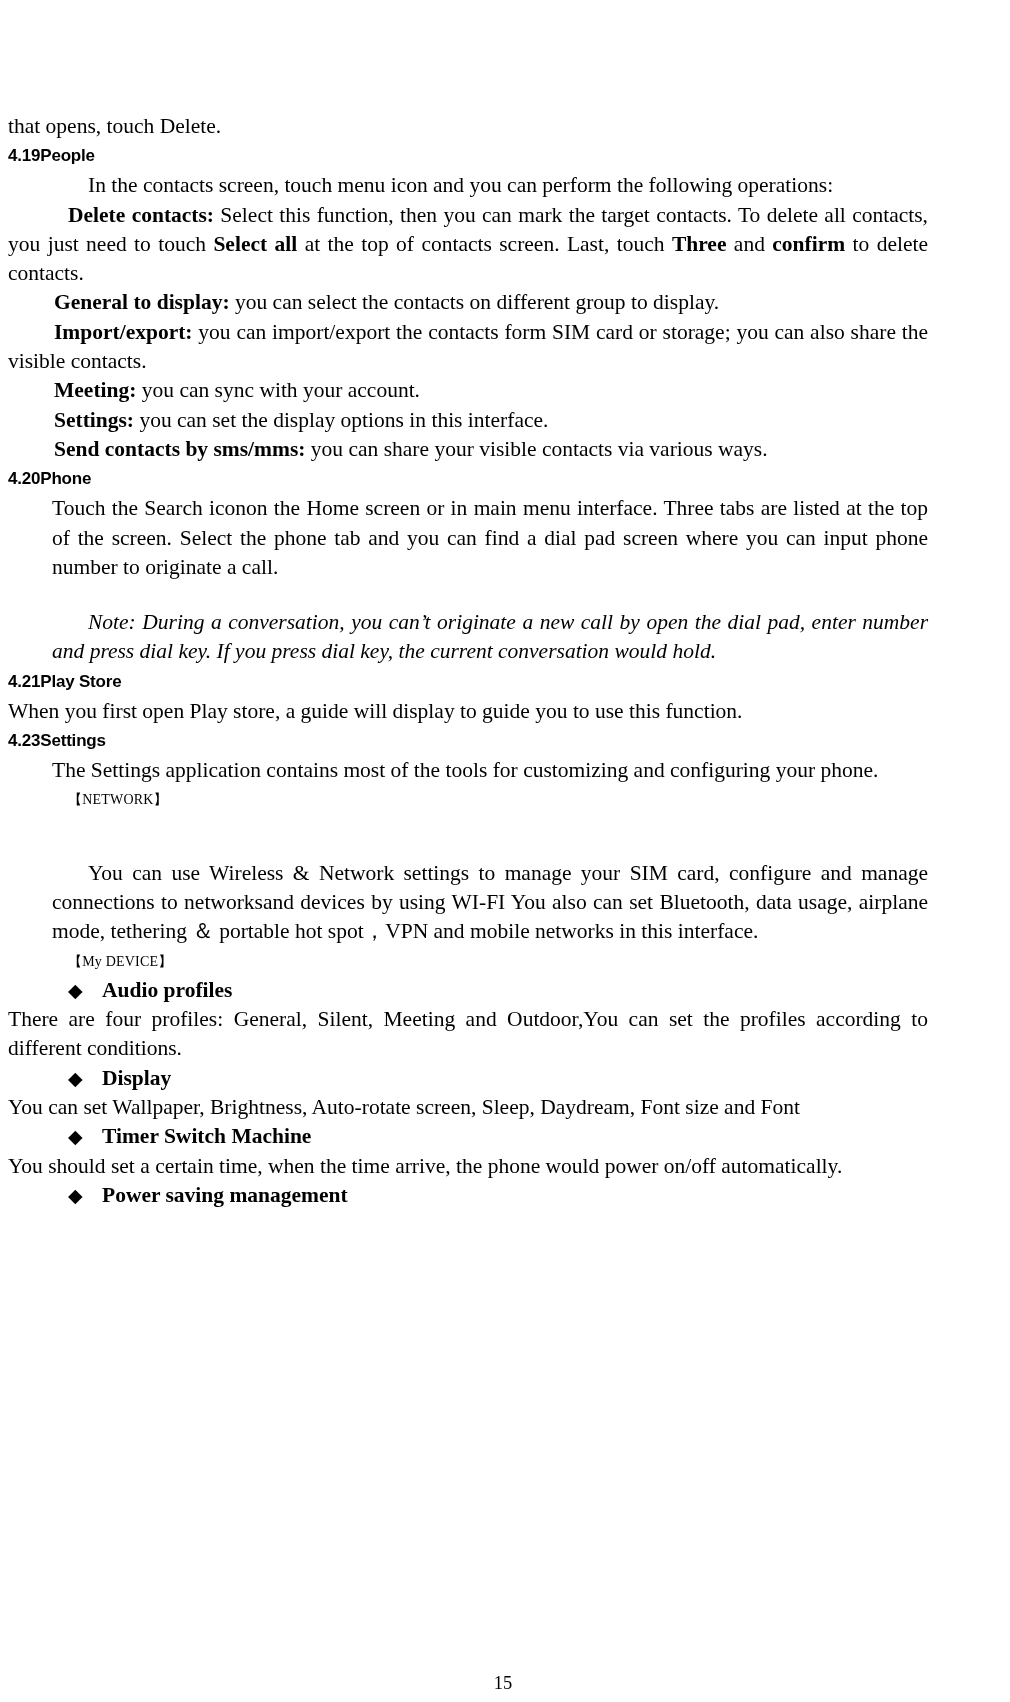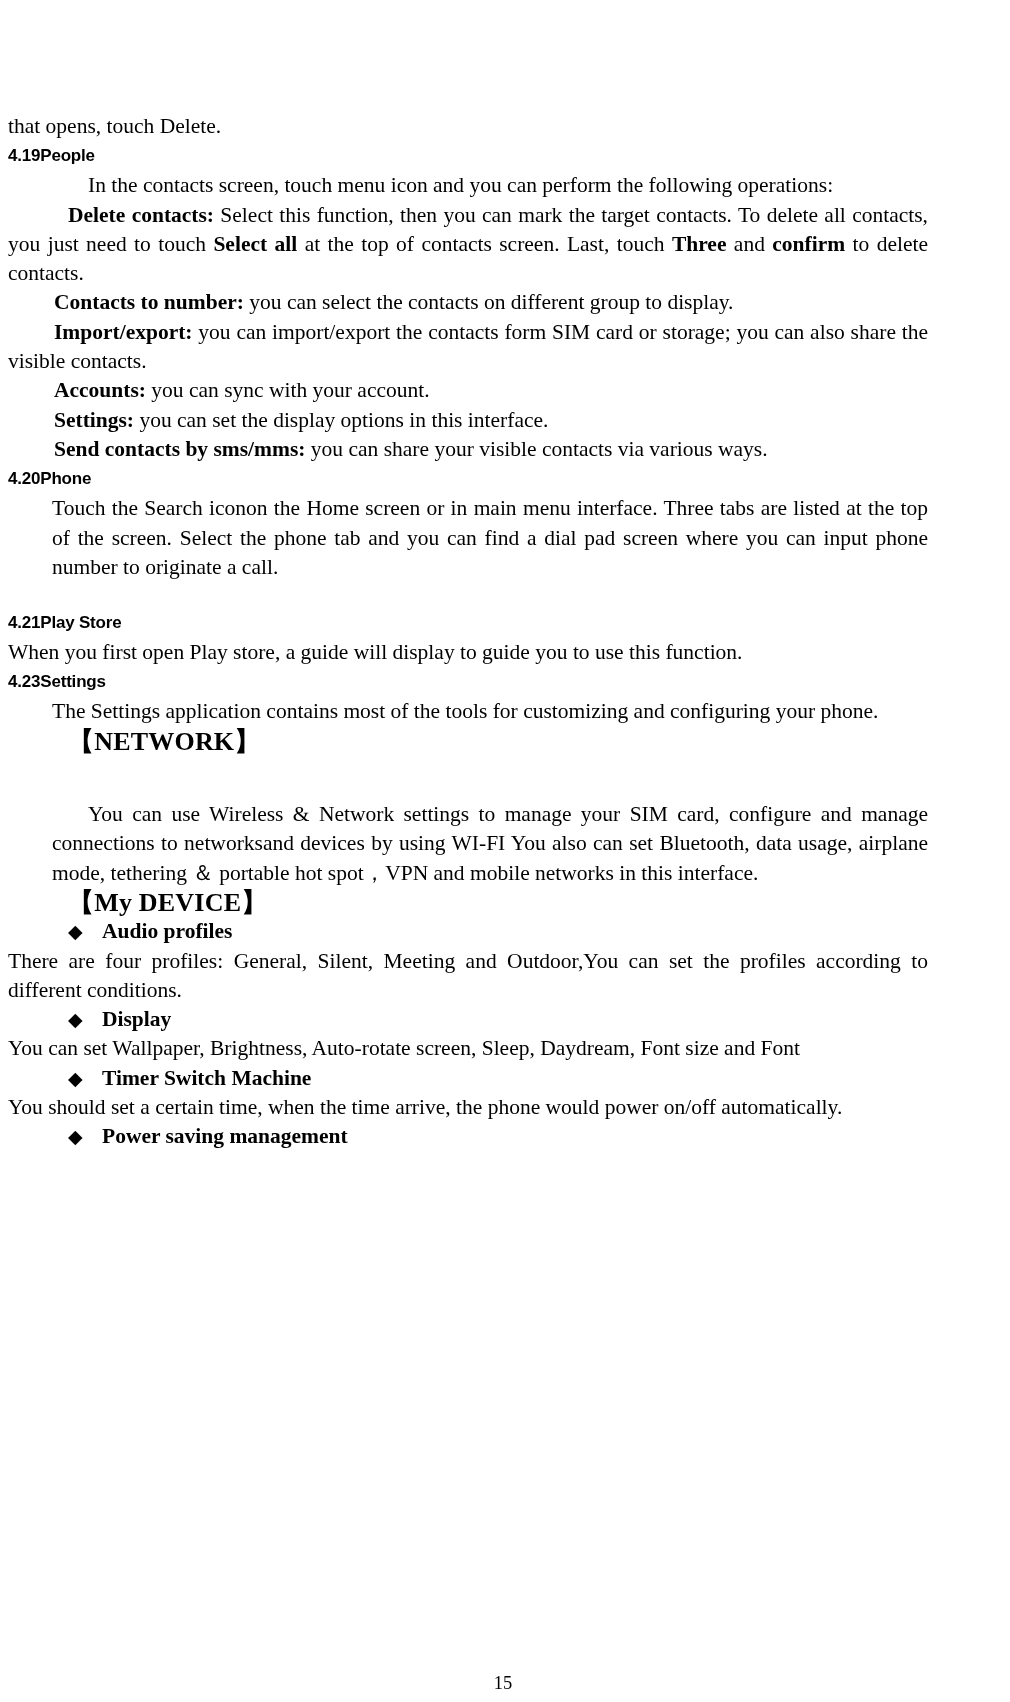--- a/index.html
+++ b/index.html
@@ -71,22 +71,22 @@
   
   b, .b {
     font-weight: bold;
   }
   .it {
     font-style: italic;
   }
 
   
   .brackethead {
-    font-size: 26px;
-    font-weight: bold;
+    font-size: 14px;
+    font-weight: normal;
     line-height: 29.3px;
     margin: 0;
     padding-left: 60px;
     text-align: left;
     letter-spacing: 0.2px;
   }
 
   
   .bullet {
     font-size: 21.5px;
@@ -130,44 +130,45 @@
 
     <div class="body-block">
       <p class="indent-sm nojust">In the contacts screen, touch menu icon and you can perform the following operations:</p>
     </div>
 
     <p class="flush">
       <span style="display:inline-block;width:60px;"></span><b>Delete contacts:</b><span> Select this function, then you can mark the target contacts. To delete all contacts, you just need to touch </span><b>Select all</b><span> at the top of contacts screen. Last, touch </span><b>Three</b><span> and </span><b>confirm</b><span> to delete contacts.</span>
     </p>
 
     <p class="flush nojust">
-      <span style="display:inline-block;width:46px;"></span><b>Contacts to number:</b><span> you can select the contacts on different group to display.</span>
+      <span style="display:inline-block;width:46px;"></span><b>General to display:</b><span> you can select the contacts on different group to display.</span>
     </p>
 
     <p class="flush">
       <span style="display:inline-block;width:46px;"></span><b>Import/export:</b><span> you can import/export the contacts form SIM card or storage; you can also share the visible contacts.</span>
     </p>
 
     <p class="flush nojust">
-      <span style="display:inline-block;width:46px;"></span><b>Accounts:</b><span> you can sync with your account.</span>
+      <span style="display:inline-block;width:46px;"></span><b>Meeting:</b><span> you can sync with your account.</span>
     </p>
 
     <p class="flush nojust">
       <span style="display:inline-block;width:46px;"></span><b>Settings:</b><span> you can set the display options in this interface.</span>
     </p>
 
     <p class="flush nojust">
       <span style="display:inline-block;width:46px;"></span><b>Send contacts by sms/mms:</b><span> you can share your visible contacts via various ways.</span>
     </p>
 
     <h2 class="sec sp-before sp-after">4.20Phone</h2>
 
     <div class="body-block">
       <p>Touch the Search iconon the Home screen or in main menu interface. Three tabs are listed at the top of the screen. Select the phone tab and you can find a dial pad screen where you can input phone number to originate a call.</p>
       <div class="gap-note"></div>
+      <p class="it indent-sm">Note: During a conversation, you can’t originate a new call by open the dial pad, enter number and press dial key. If you press dial key, the current conversation would hold.</p>
     </div>
 
     <h2 class="sec sp-before sp-after">4.21Play Store</h2>
     <p class="flush nojust">When you first open  Play store, a guide will display to guide you to use this function.</p>
 
 
     <h2 class="sec sp-before sp-after">4.23Settings</h2>
 
     <div class="body-block">
       <p>The Settings application contains most of the tools for customizing and configuring your phone.</p>

